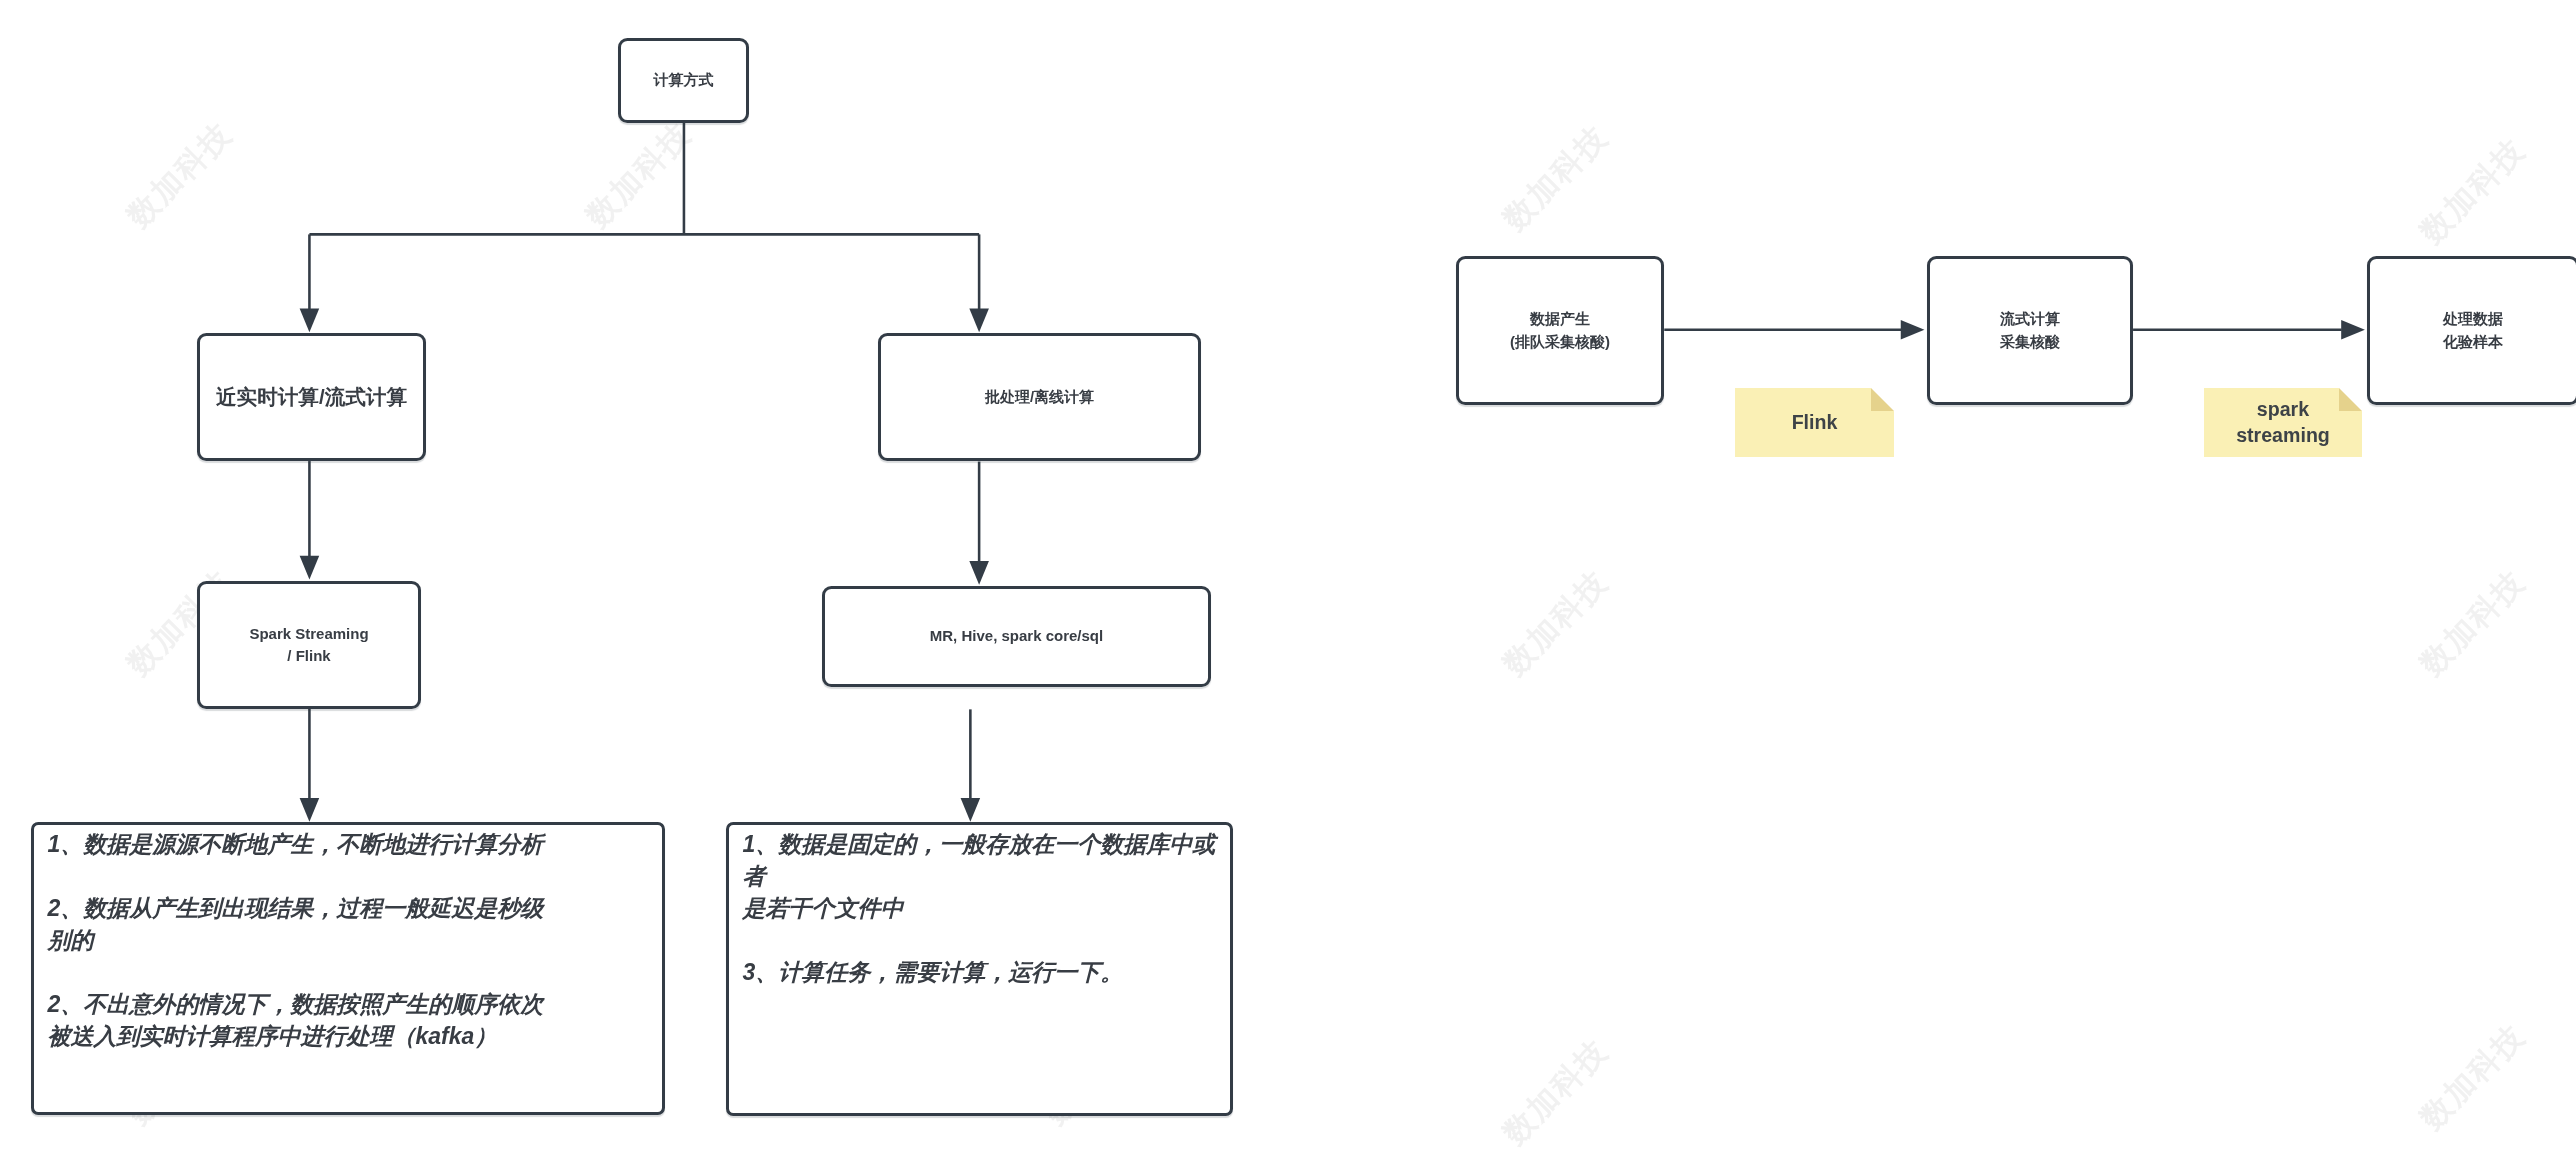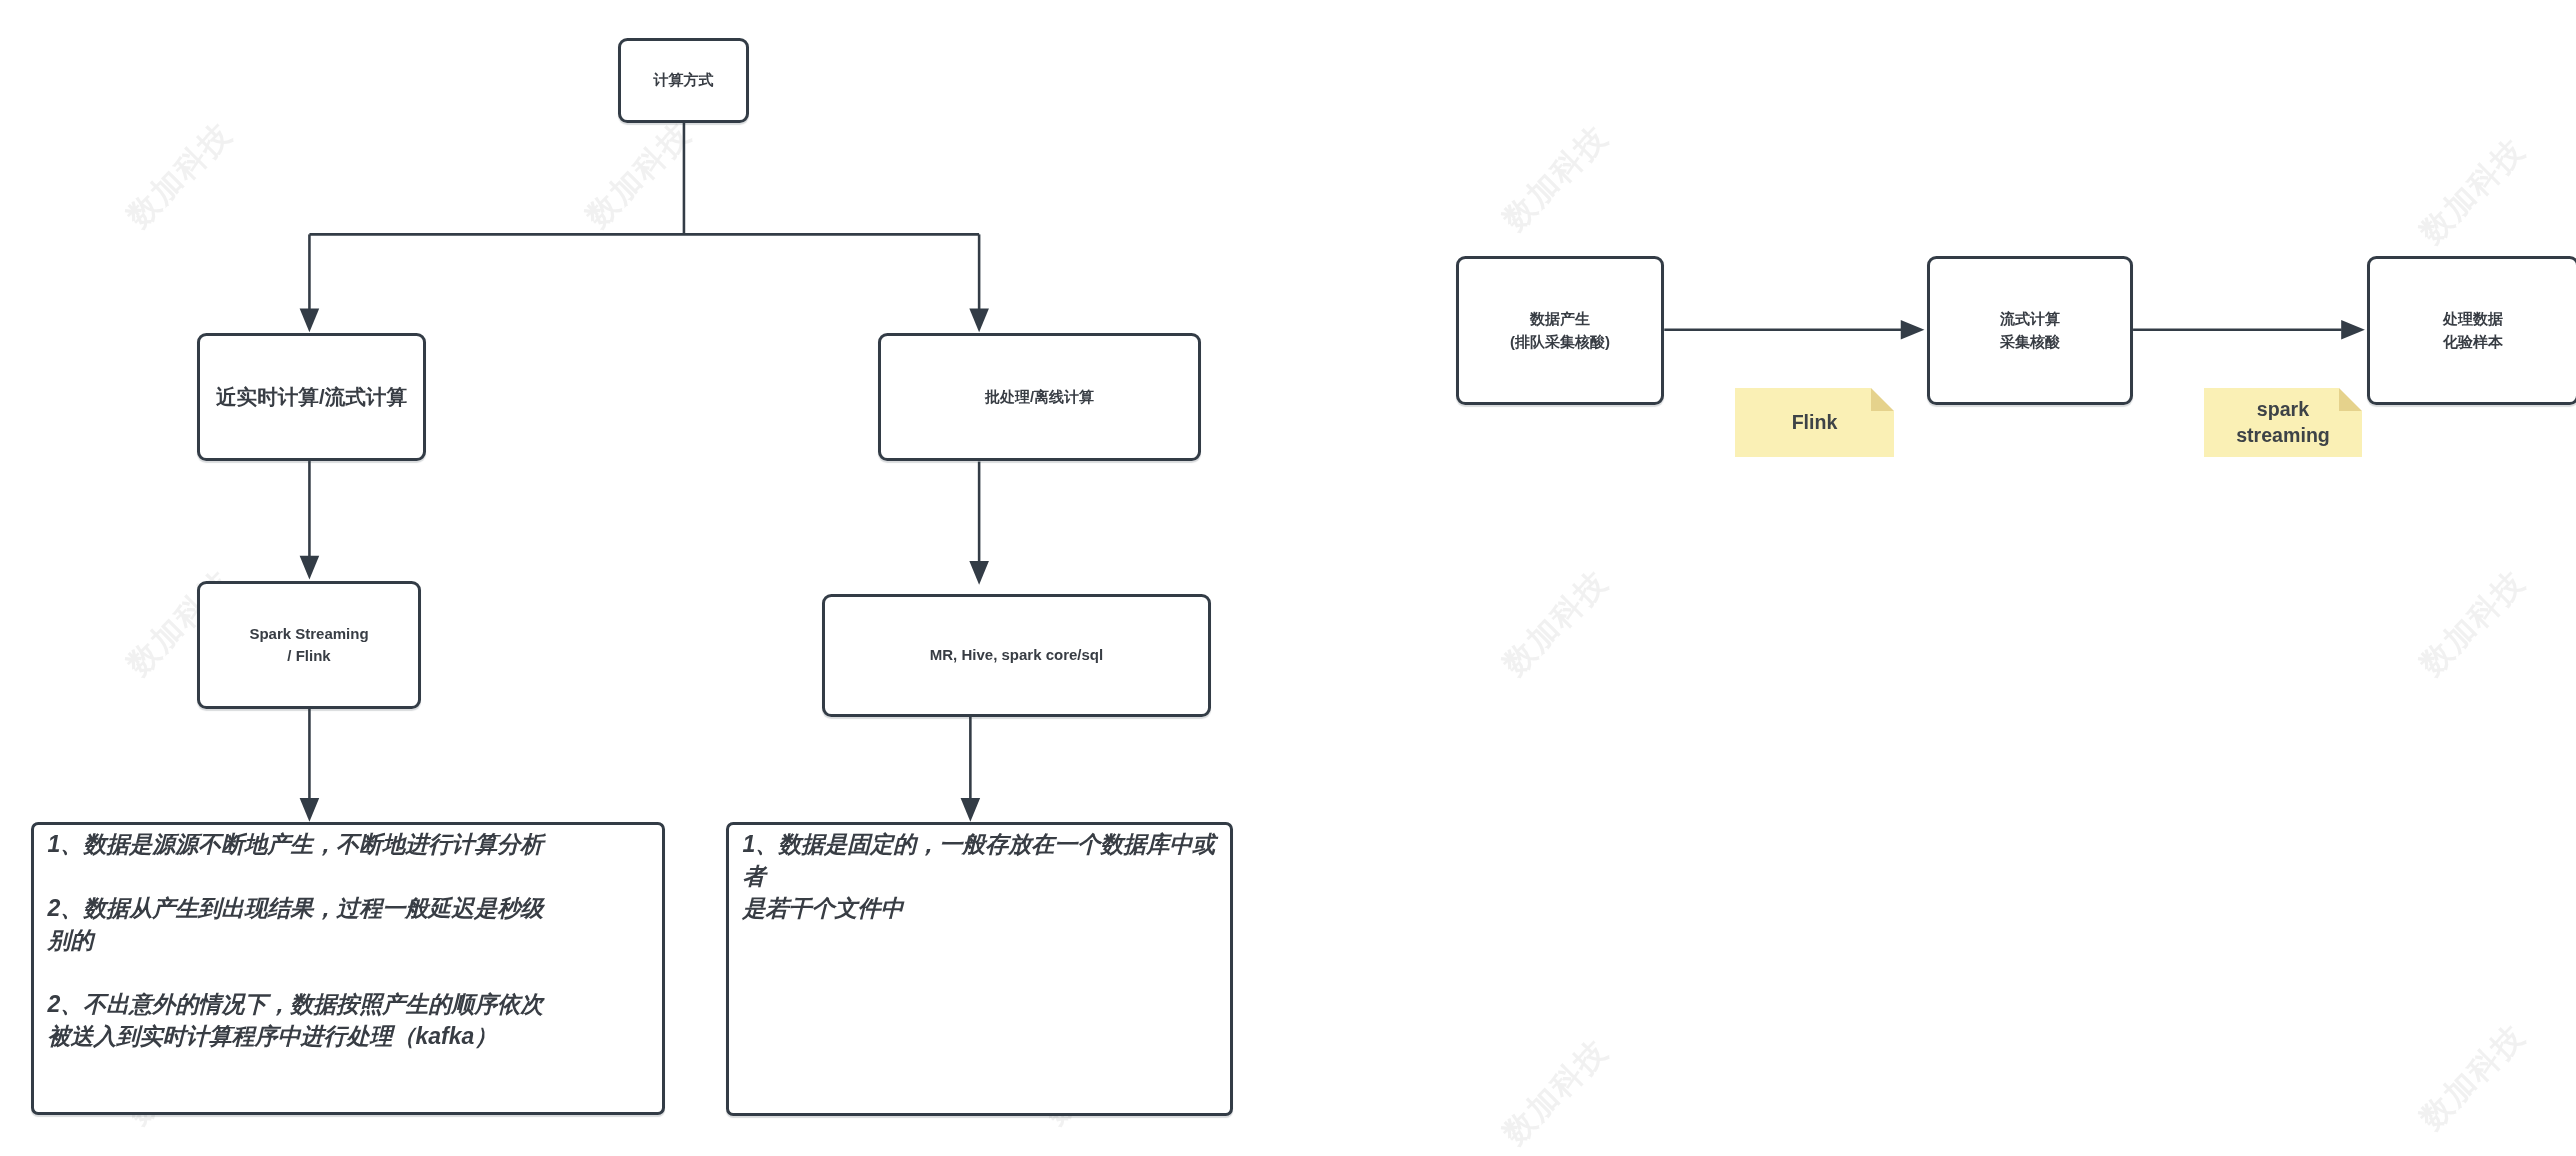--- a/index.html
+++ b/index.html
@@ -132,33 +132,34 @@
 
   <div class="node" style="left:618px;top:38px;width:131px;height:85px;">计算方式</div>
 
   <div class="node" style="left:197px;top:333px;width:229px;height:128px;font-size:20.6px;">近实时计算/流式计算</div>
 
   <div class="node" style="left:878px;top:333px;width:323px;height:128px;">批处理/离线计算</div>
 
   <div class="node" style="left:197px;top:581px;width:224px;height:128px;">Spark Streaming
 / Flink</div>
 
-  <div class="node" style="left:822px;top:586px;width:389px;height:123px;margin-top:8px;">MR, Hive, spark core/sql</div>
+  <div class="node" style="left:822px;top:586px;width:389px;height:101px;">MR, Hive, spark core/sql</div>
 
   <div class="textbox" style="left:31px;top:822px;width:634px;height:293px;">
     <div class="item">1、数据是源源不断地产生，不断地进行计算分析</div>
     <div class="item">2、数据从产生到出现结果，过程一般延迟是秒级
 别的</div>
     <div class="item">2、不出意外的情况下，数据按照产生的顺序依次
 被送入到实时计算程序中进行处理（kafka）</div>
   </div>
 
   <div class="textbox" style="left:726px;top:822px;width:507px;height:294px;">
     <div class="item">1、数据是固定的，一般存放在一个数据库中或者
 是若干个文件中</div>
+    <div class="item">3、计算任务，需要计算，运行一下。</div>
   </div>
 
   <div class="node" style="left:1456px;top:256px;width:208px;height:149px;">数据产生
 (排队采集核酸)</div>
 
   <div class="node" style="left:1927px;top:256px;width:206px;height:149px;">流式计算
 采集核酸</div>
 
   <div class="node" style="left:2367px;top:256px;width:212px;height:149px;">处理数据
 化验样本</div>

